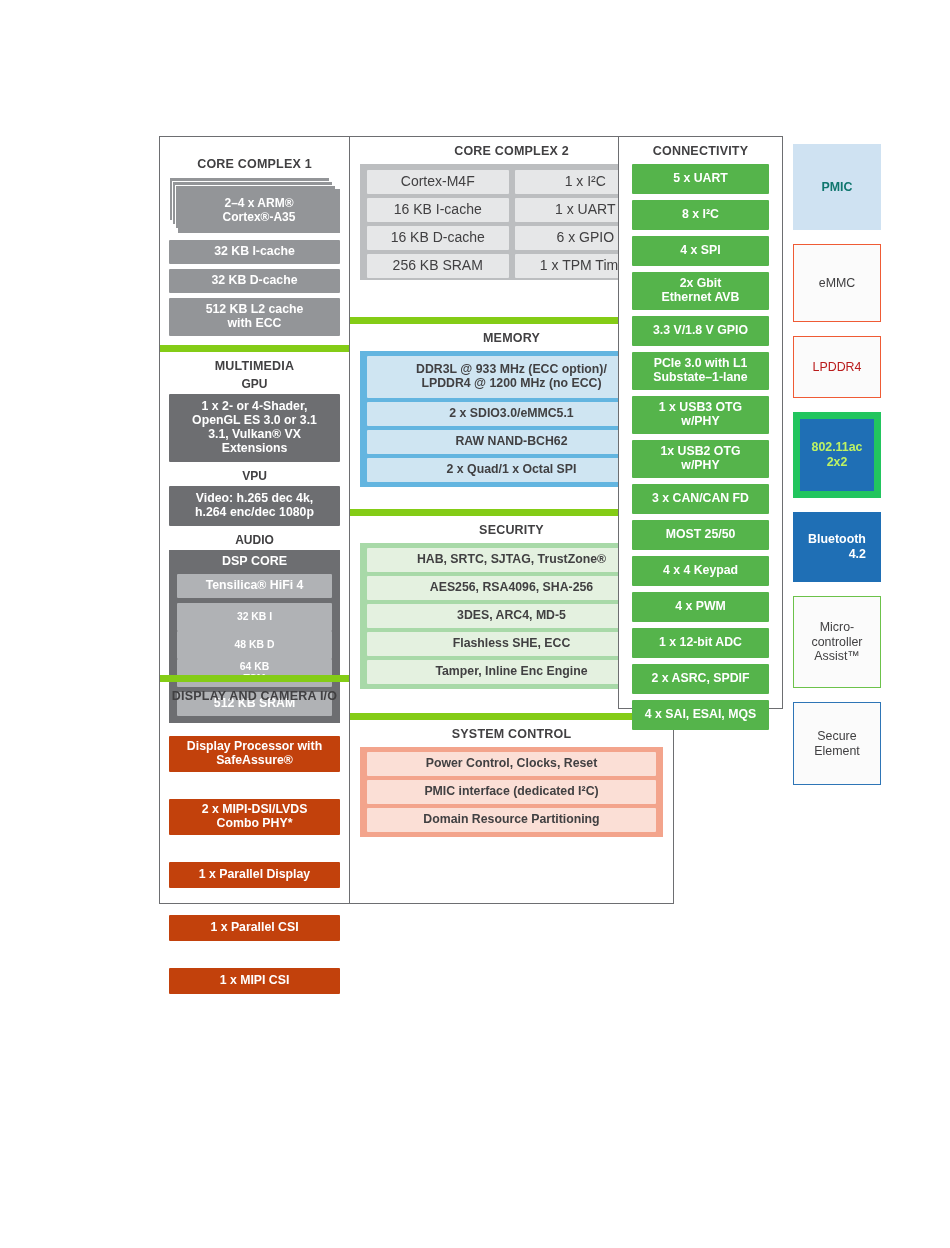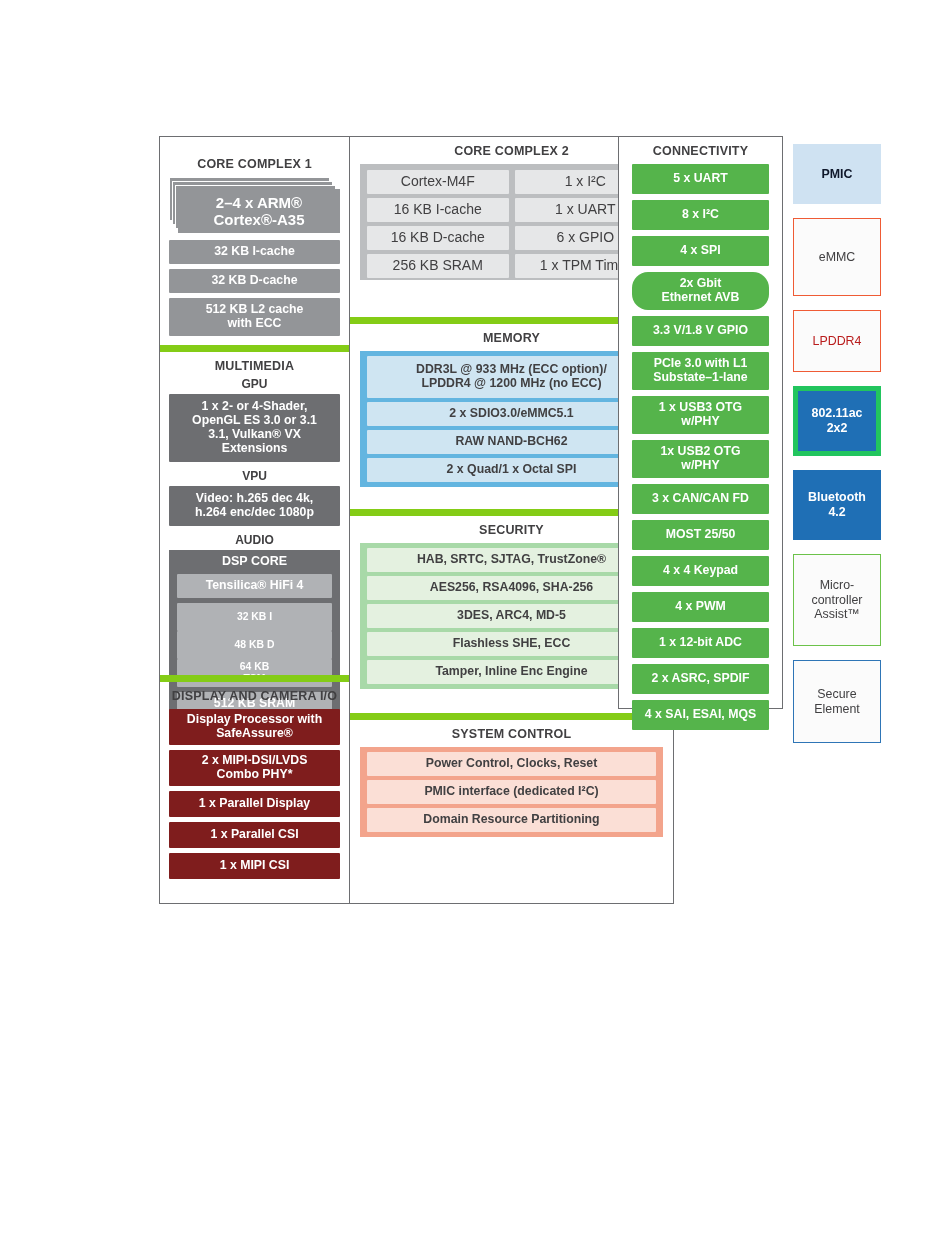--- a/index.html
+++ b/index.html
@@ -135,24 +135,25 @@
   }
   
   .chip.conn {
     background: #55b44b;
     color: #ffffff;
     min-height: 30px;
     margin-bottom: 6px;
   }
   
   .chip.disp {
-    background: #7f1d1d;
+    background: #c2410c;
     color: #ffffff;
     min-height: 26px;
     margin-bottom: 5px;
+    margin-top: 27px;
   }
 
   
   .group-box {
     box-sizing: border-box;
     padding: 5px 7px 1px 7px;
   }
   .group-box.mem   { background: #63b5e0; }
   .group-box.sec   { background: #a8d9a8; }
   .group-box.sys   { background: #f3a48c; }
@@ -190,21 +191,21 @@
     box-sizing: border-box;
     top: 12px; left: 9px; right: 0;
     height: 44px;
     background: #939598;
     color: #ffffff;
     display: flex;
     align-items: center;
     justify-content: center;
     text-align: center;
     font-weight: bold;
-    font-size: 15px;
+    font-size: 12px;
     line-height: 1.15;
   }
 
   
   .dsp-triple {
     display: grid;
     grid-template-columns: 1fr;
     column-gap: 5px;
     margin-bottom: 5px;
   }
@@ -219,25 +220,25 @@
     box-sizing: border-box;
     width: 88px;
     display: flex;
     align-items: center;
     justify-content: center;
     text-align: center;
     font-size: 12.4px;
     line-height: 1.2;
     margin-bottom: 14px;
   }
-  .ext-box.pmic      { height: 60px; background: #cfe2f2; color: #0f172a; font-weight: bold; border: 1px solid #cfe2f2; }
+  .ext-box.pmic      { height: 86px; background: #cfe2f2; color: #0f766e; font-weight: bold; border: 1px solid #cfe2f2; }
   .ext-box.emmc      { height: 78px; background: #fbfbfb; color: #414042; border: 1.5px solid #ef5b35; }
   .ext-box.lpddr4    { height: 62px; background: #fbfbfb; color: #b91c1c; border: 1.5px solid #ef5b35; }
-  .ext-box.wifi      { height: 70px; background: #1f6fb5; color: #ffffff; font-weight: bold; border: 5px solid #22c55e; }
-  .ext-box.bt        { height: 70px; background: #1f6fb5; color: #ffffff; font-weight: bold; border: 1px solid #1f6fb5; }
+  .ext-box.wifi      { height: 86px; background: #1f6fb5; color: #bef264; font-weight: bold; border: 7px solid #22c55e; }
+  .ext-box.bt        { height: 70px; background: #1f6fb5; color: #ffffff; font-weight: bold; border: 1px solid #1f6fb5; text-align: right; }
   .ext-box.mcu       { height: 92px; background: #fbfbfb; color: #414042; border: 1.5px solid #6cc24a; }
   .ext-box.secure    { height: 83px; background: #fbfbfb; color: #414042; border: 1.5px solid #2e75b6; }
 </style>
 </head>
 <body>
 
 <div id="diagram-root">
 
   <div class="col-frame" id="col-left">
 
@@ -396,21 +397,21 @@
     </div>
   </div>
 
   <div class="col-frame" id="col-right">
     <div class="section" style="top:0;">
       <div class="section-title">CONNECTIVITY</div>
       <div style="padding:0 13px;">
         <div class="chip conn">5 x UART</div>
         <div class="chip conn">8 x I²C</div>
         <div class="chip conn">4 x SPI</div>
-        <div class="chip conn" style="min-height:38px;border-radius:16px;">
+        <div class="chip conn" style="min-height:38px;">
           <span>
             <span>2x Gbit</span><br>
             <span>Ethernet AVB</span>
           </span>
         </div>
         <div class="chip conn">3.3 V/1.8 V GPIO</div>
         <div class="chip conn" style="min-height:38px;">
           <span>
             <span>PCIe 3.0 with L1</span><br>
             <span>Substate–1-lane</span>

